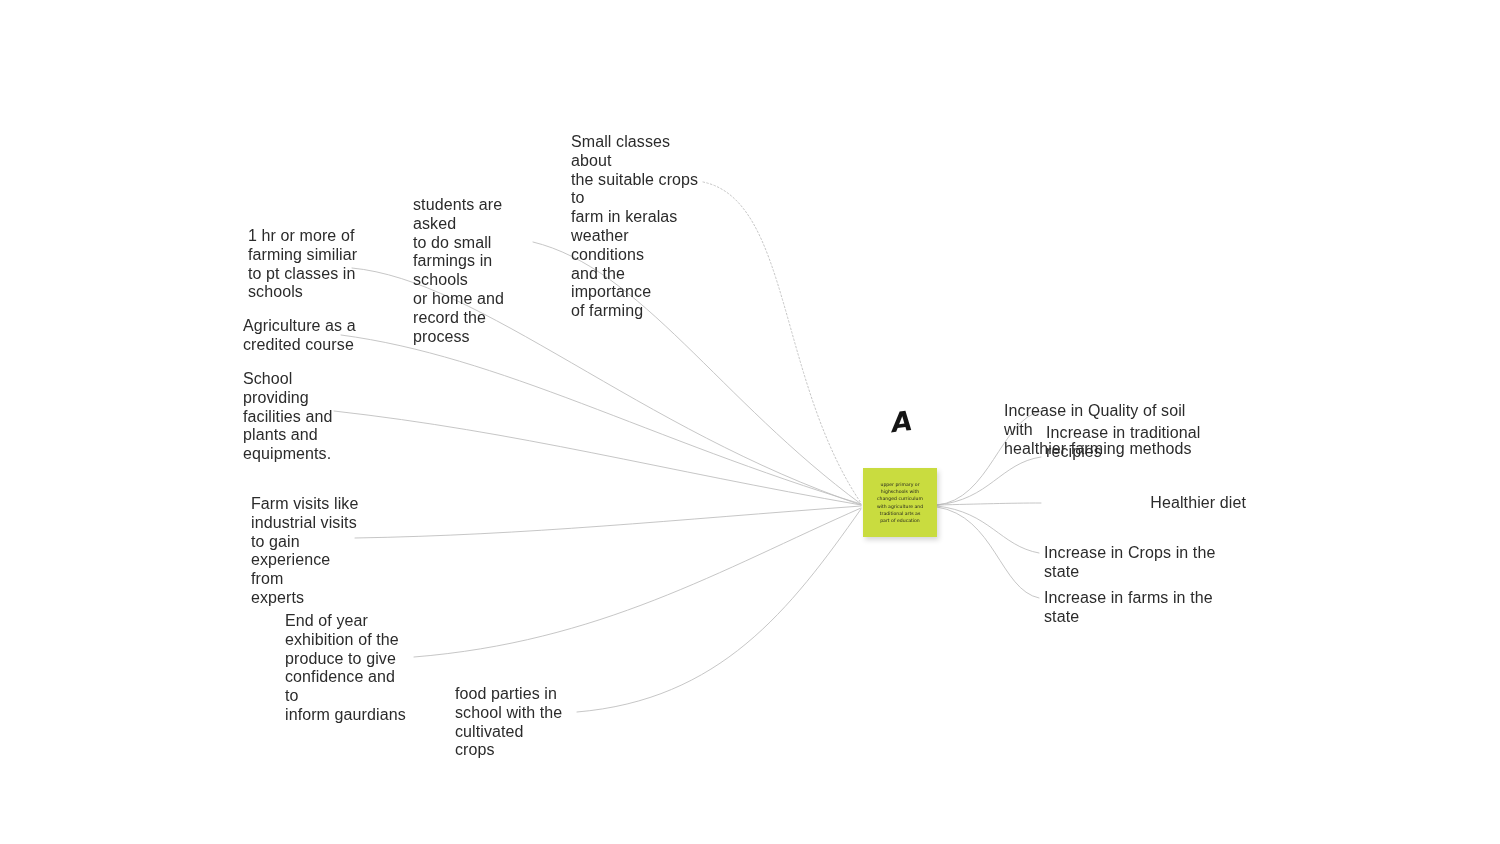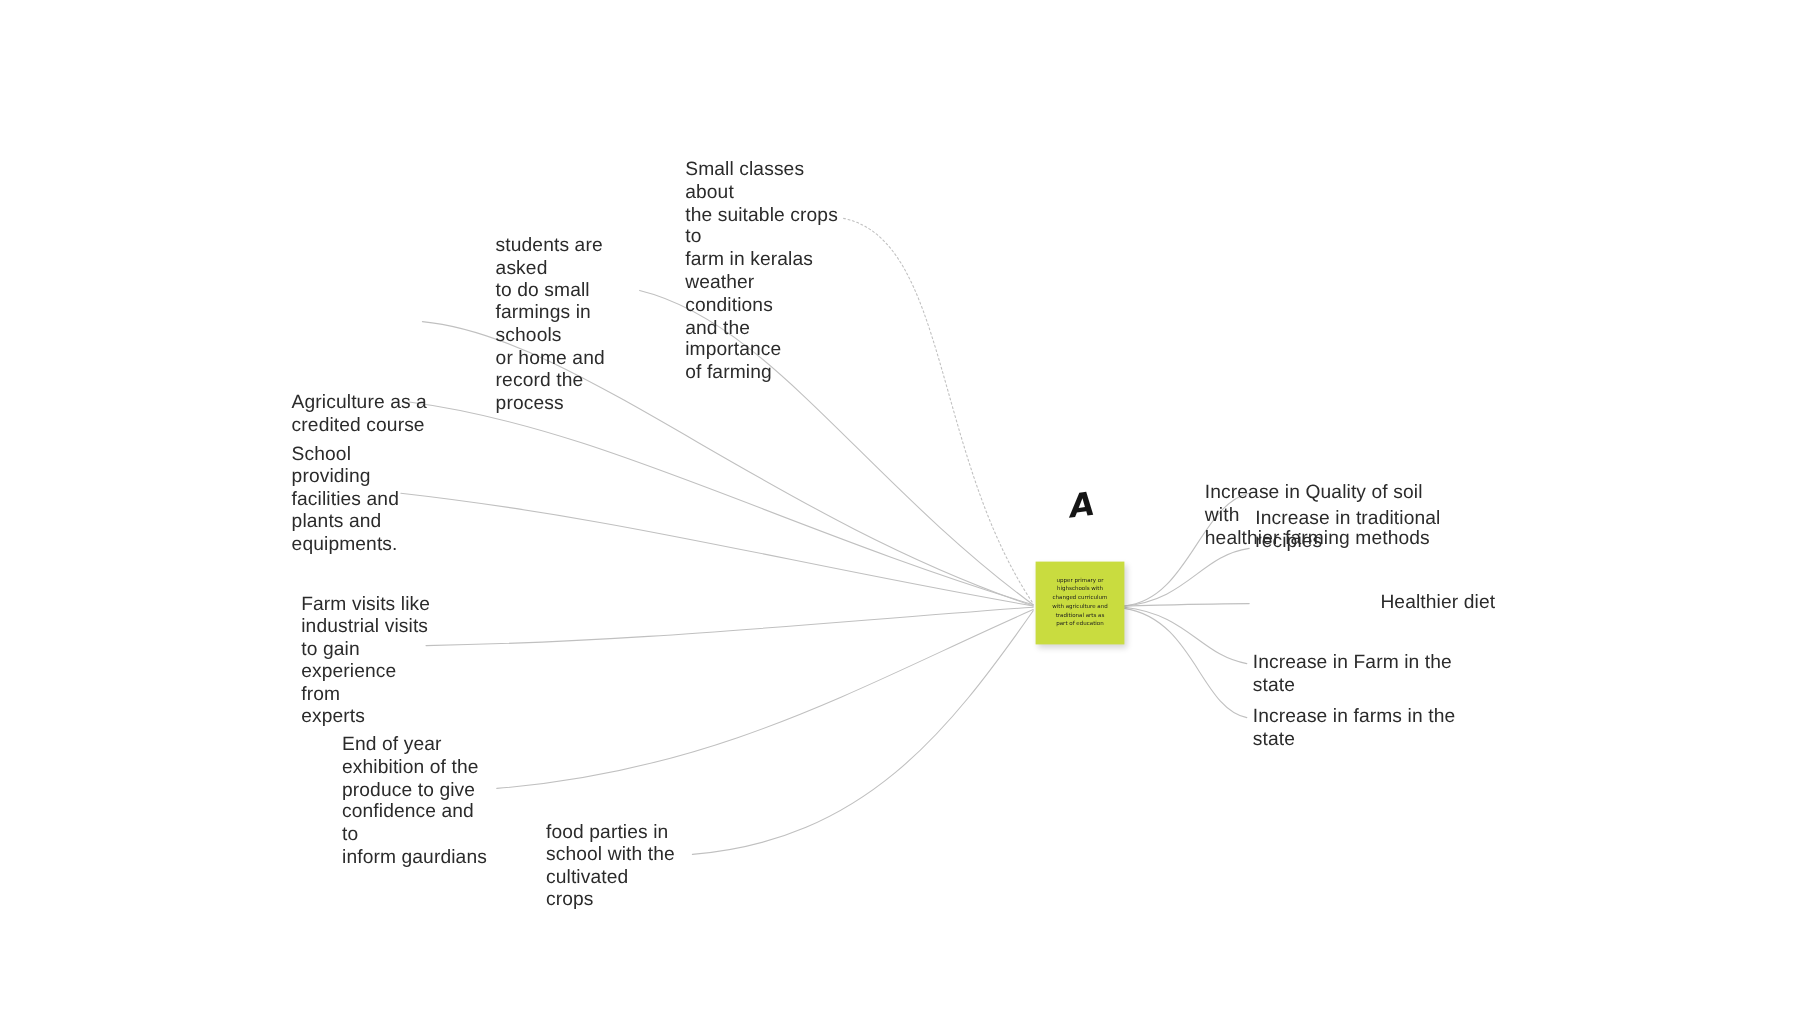--- a/index.html
+++ b/index.html
@@ -102,35 +102,39 @@
 
   <div class="sticky">
     <div class="sticky-text">upper primary or
 highschools with
 changed curriculum
 with agriculture and
 traditional arts as
 part of education</div>
   </div>
 
+  <div class="node-label" style="left:248px; top:227px; width:110px;">1 hr or more of
+farming similiar
+to pt classes in
+schools</div>
 
   <div class="node-label" style="left:413px; top:196px; width:125px;">students are asked
 to do small
 farmings in schools
 or home and
 record the process</div>
 
   <div class="node-label" style="left:571px; top:133px; width:135px;">Small classes about
 the suitable crops to
 farm in keralas
 weather conditions
 and the importance
 of farming</div>
 
-  <div class="node-label" style="left:243px; top:317px; width:115px;margin-top:10px;">Agriculture as a
+  <div class="node-label" style="left:243px; top:317px; width:115px;">Agriculture as a
 credited course</div>
 
   <div class="node-label" style="left:243px; top:370px; width:100px;">School
 providing
 facilities and
 plants and
 equipments.</div>
 
   <div class="node-label" style="left:251px; top:495px; width:108px;">Farm visits like
 industrial visits
@@ -148,17 +152,17 @@
 school with the
 cultivated crops</div>
 
   <div class="node-label right-side" style="left:1004px; top:402px; width:200px;">Increase in Quality of soil with
 healthier farming methods</div>
 
   <div class="node-label right-side" style="left:1046px; top:424px; width:200px;">Increase in traditional recipies</div>
 
   <div class="node-label right-side" style="left:1046px; top:494px; width:200px;text-align:right;">Healthier diet</div>
 
-  <div class="node-label right-side" style="left:1044px; top:544px; width:200px;">Increase in Farm in the state</div>
+  <div class="node-label right-side" style="left:1044px; top:544px; width:200px;">Increase in Crops in the state</div>
 
   <div class="node-label right-side" style="left:1044px; top:589px; width:200px;">Increase in farms in the state</div>
 
 </div>
 
 </body></html>

